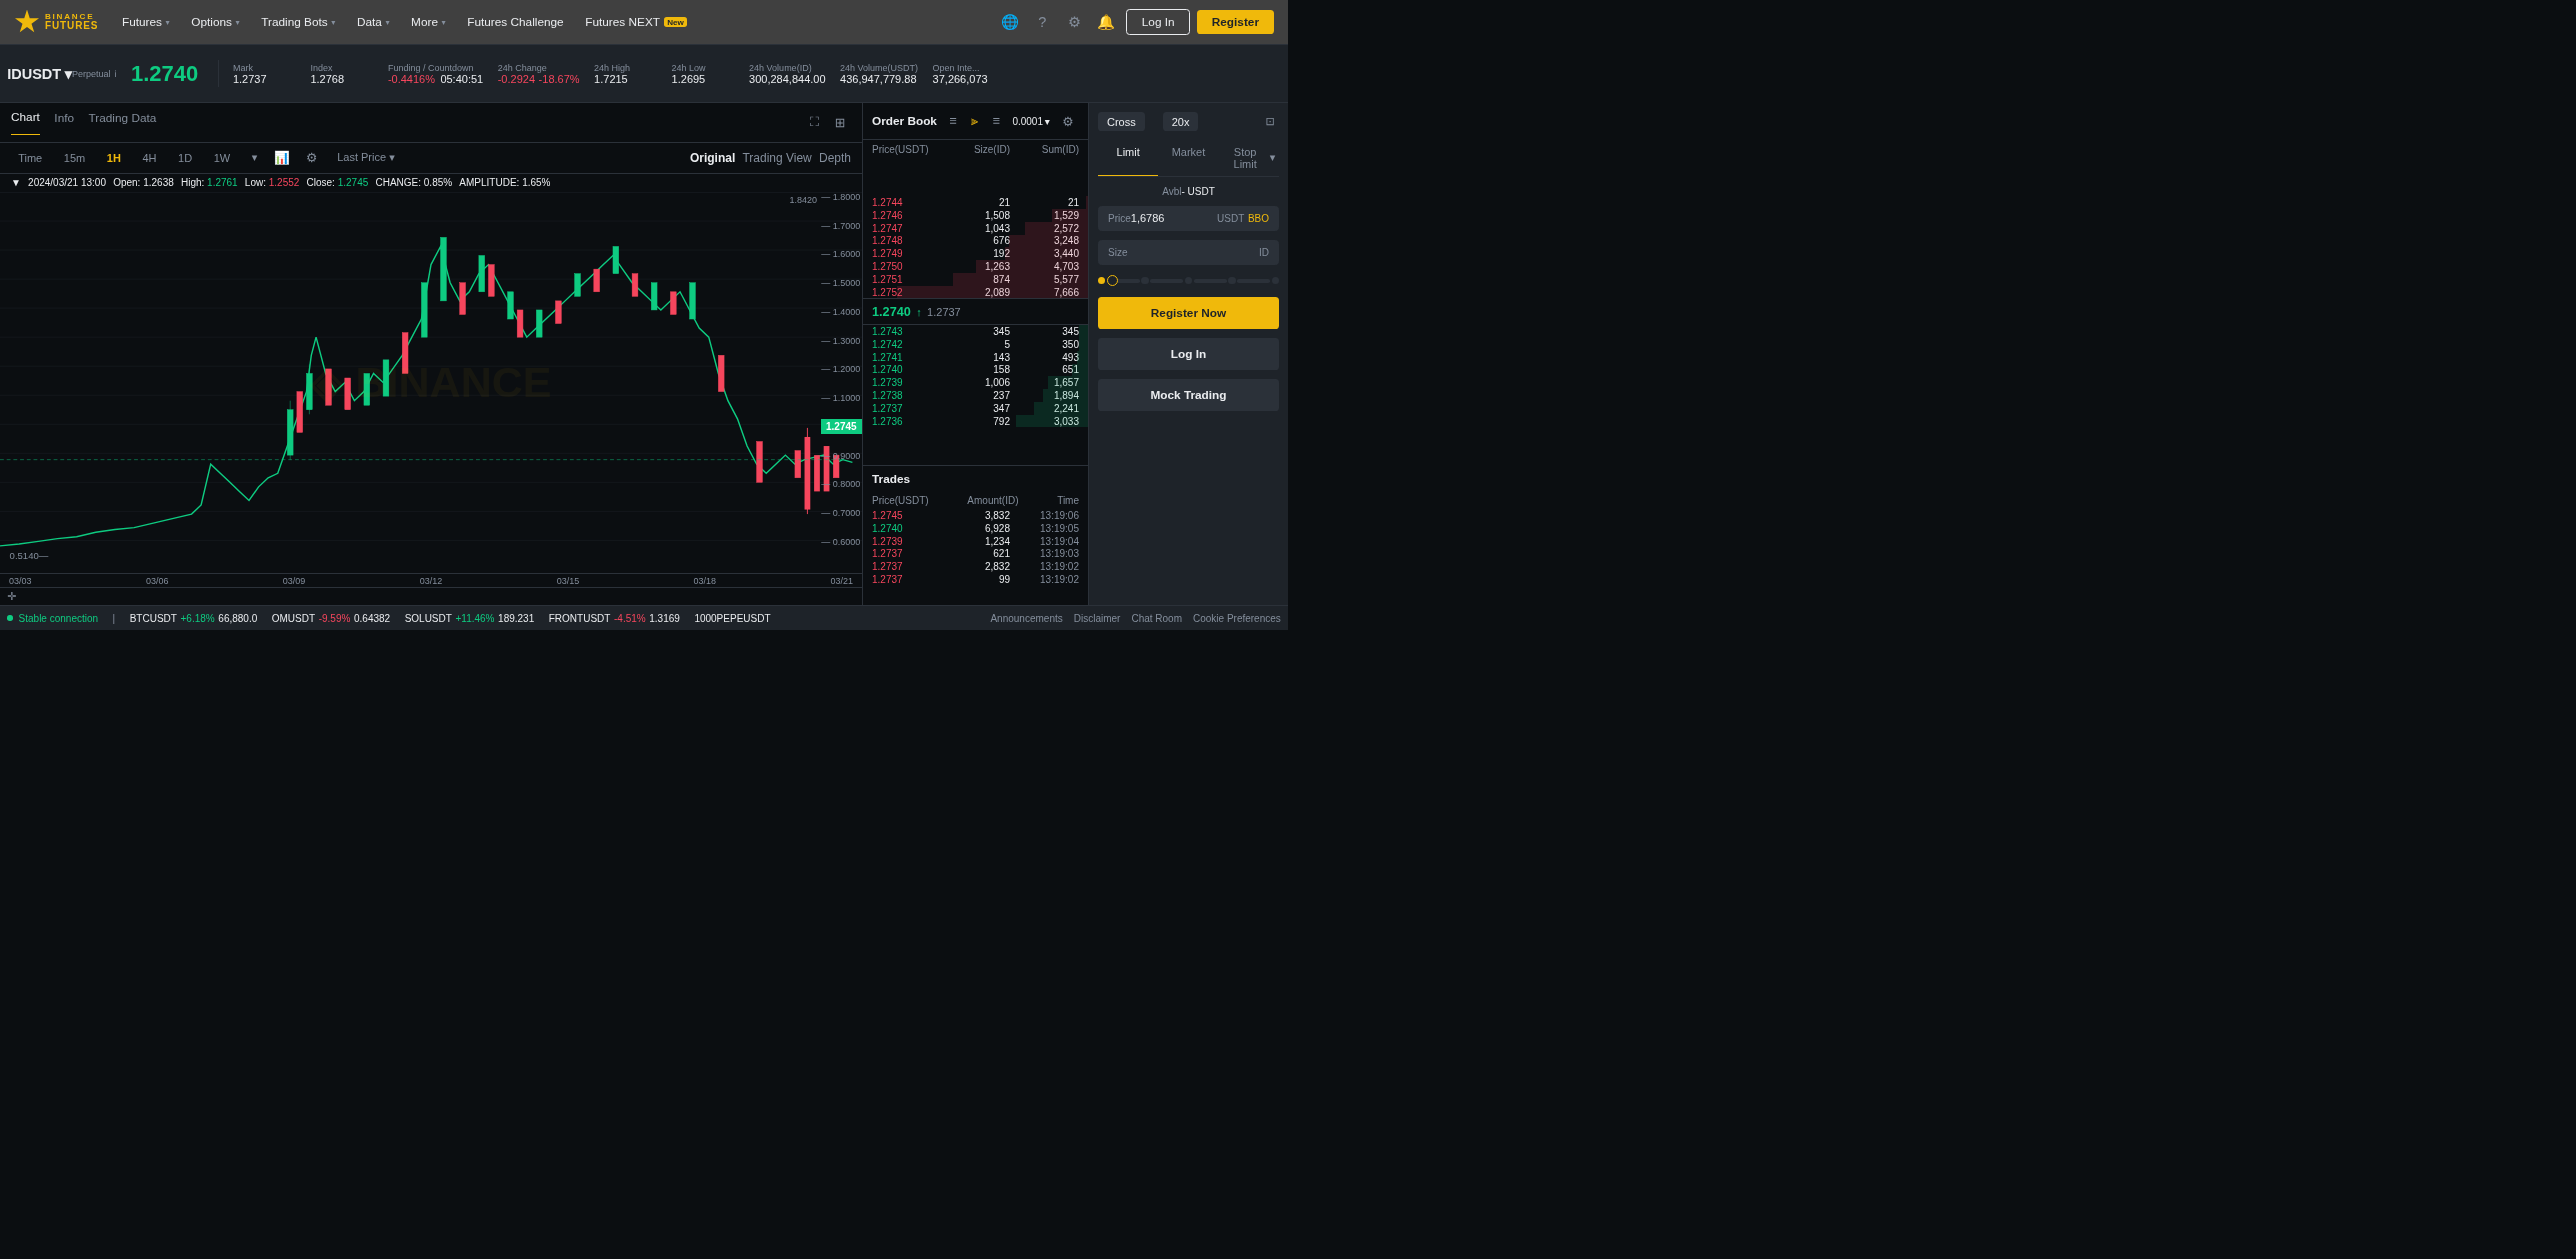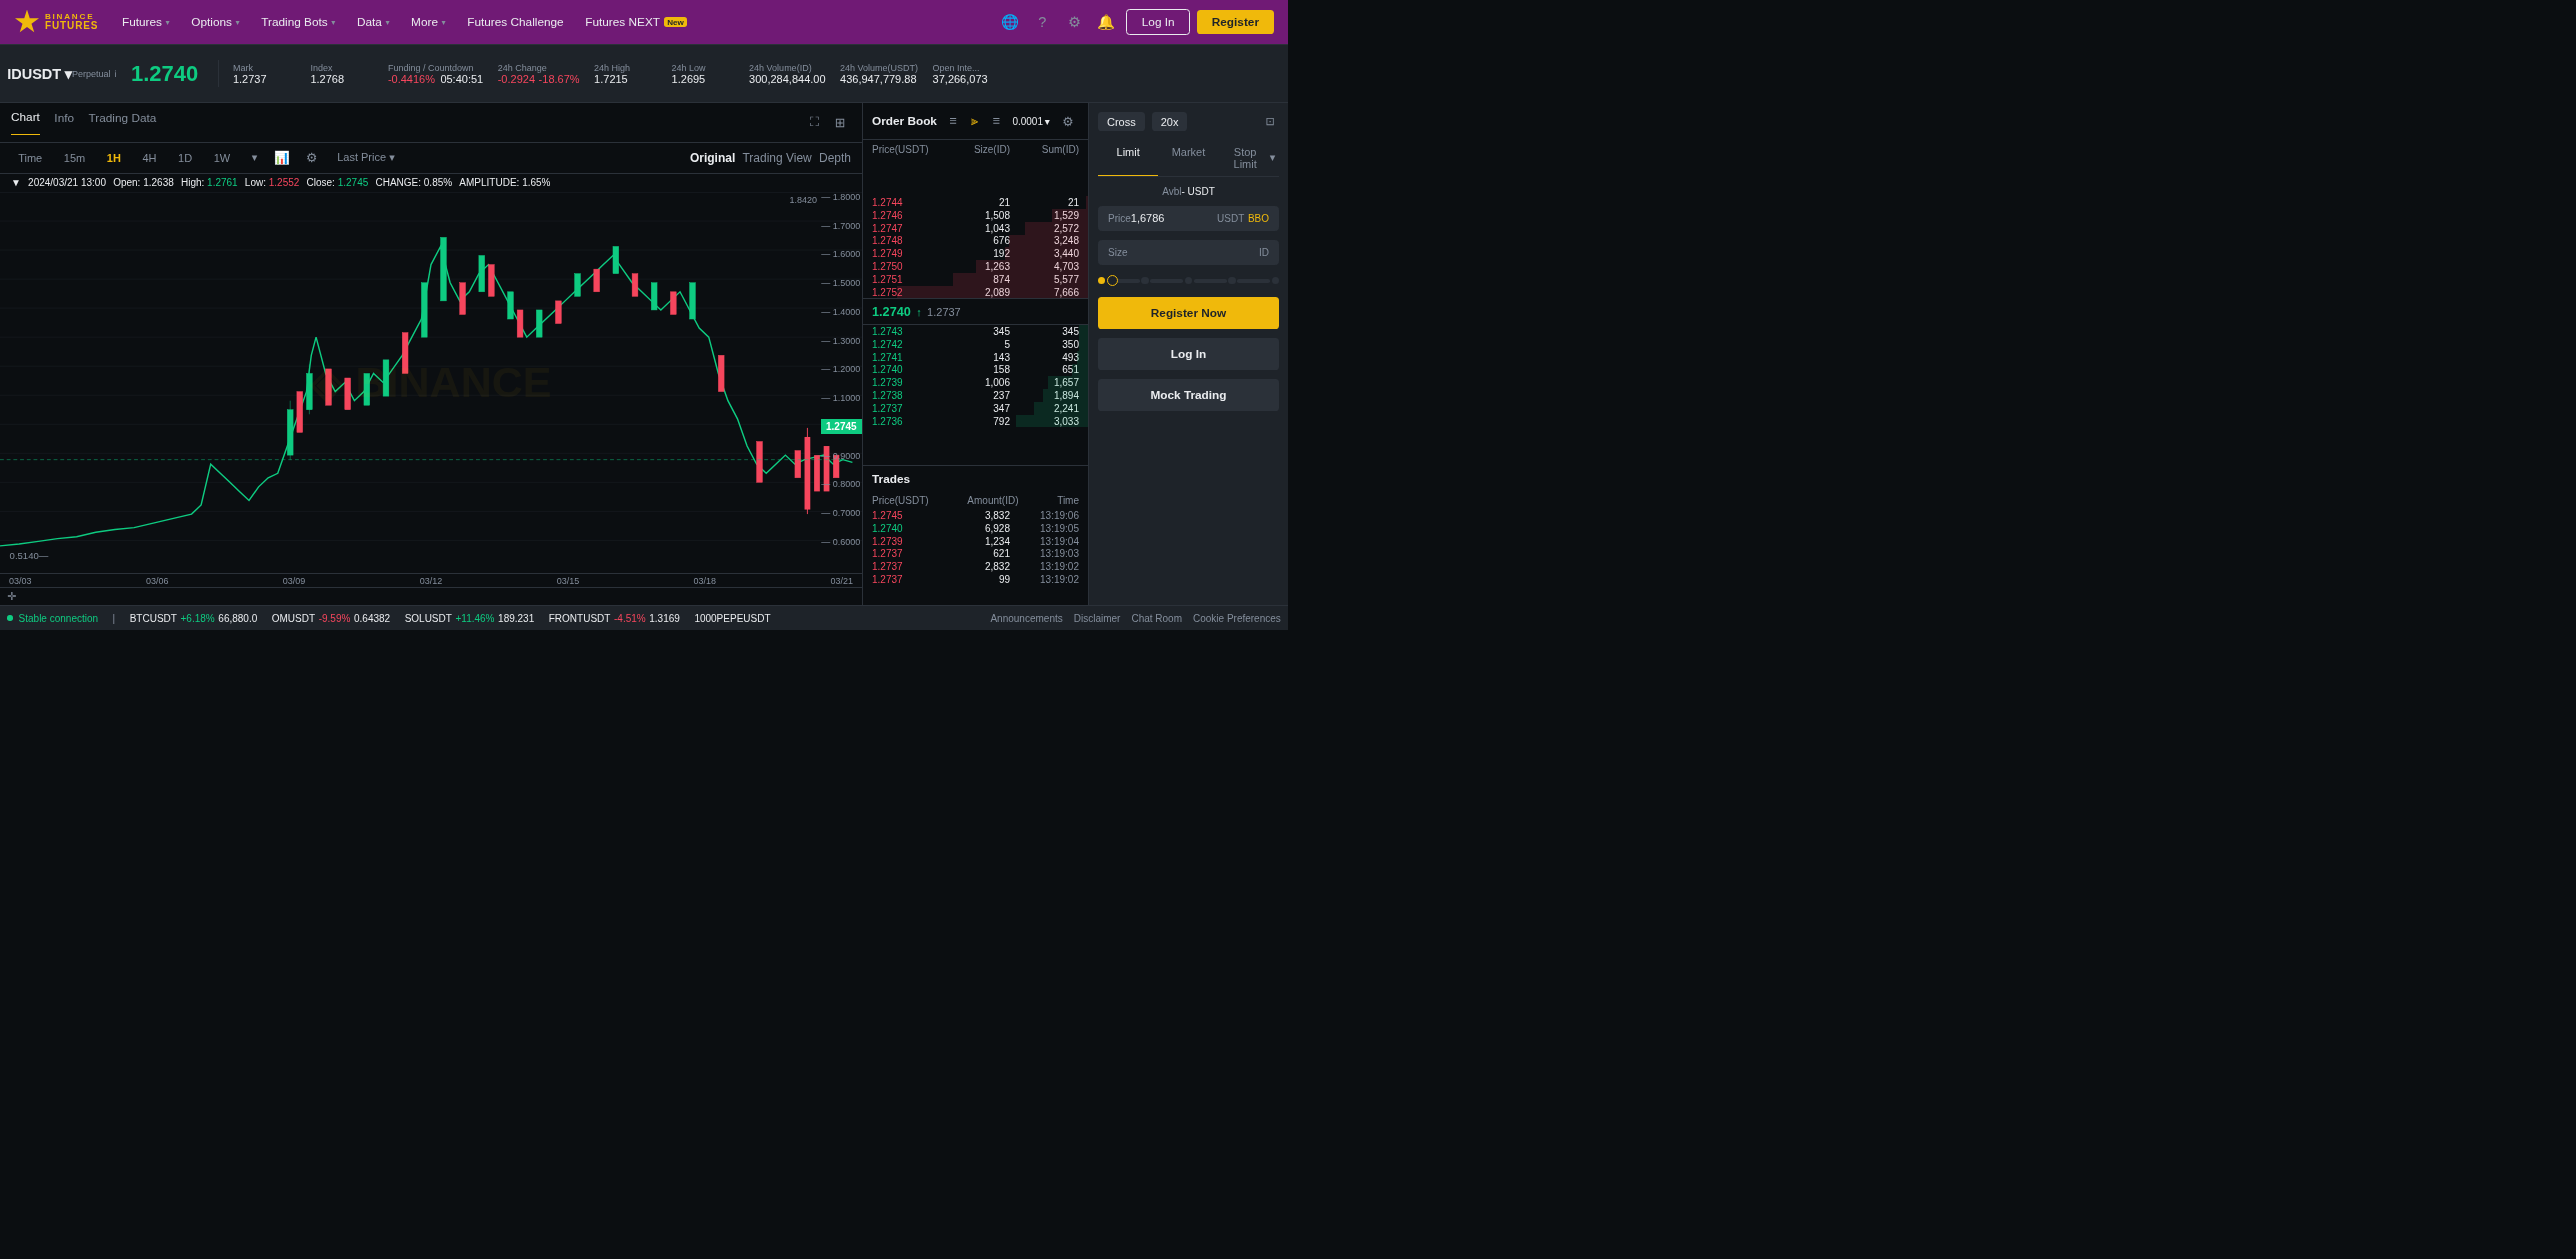--- a/index.html
+++ b/index.html
@@ -8,21 +8,21 @@
       color: #eaecef;
       font-family: 'Helvetica Neue', Arial, sans-serif;
       font-size: 11px;
       overflow: hidden;
       width: 1288px;
       height: 630px;
     }
 
     
     .top-nav {
-      background: #701a75;
+      background: #404040;
       height: 45px;
       display: flex;
       align-items: center;
       padding: 0 14.5px;
       border-bottom: 0.9px solid #2b3139;
       gap: 3.6px;
     }
     .nav-logo {
       display: flex;
       align-items: center;
@@ -402,21 +402,21 @@
       background: #1e2329;
       display: flex;
       flex-direction: column;
       padding: 9px;
       gap: 9px;
     }
 
     .order-type-row {
       display: flex;
       align-items: center;
-      gap: 7px;
+      gap: 18px;
     }
     .margin-type-btn {
       padding: 3.6px 9px;
       background: #2b3139;
       border: none;
       color: #eaecef;
       font-size: 11px;
       border-radius: 3.6px;
       cursor: pointer;
     }

